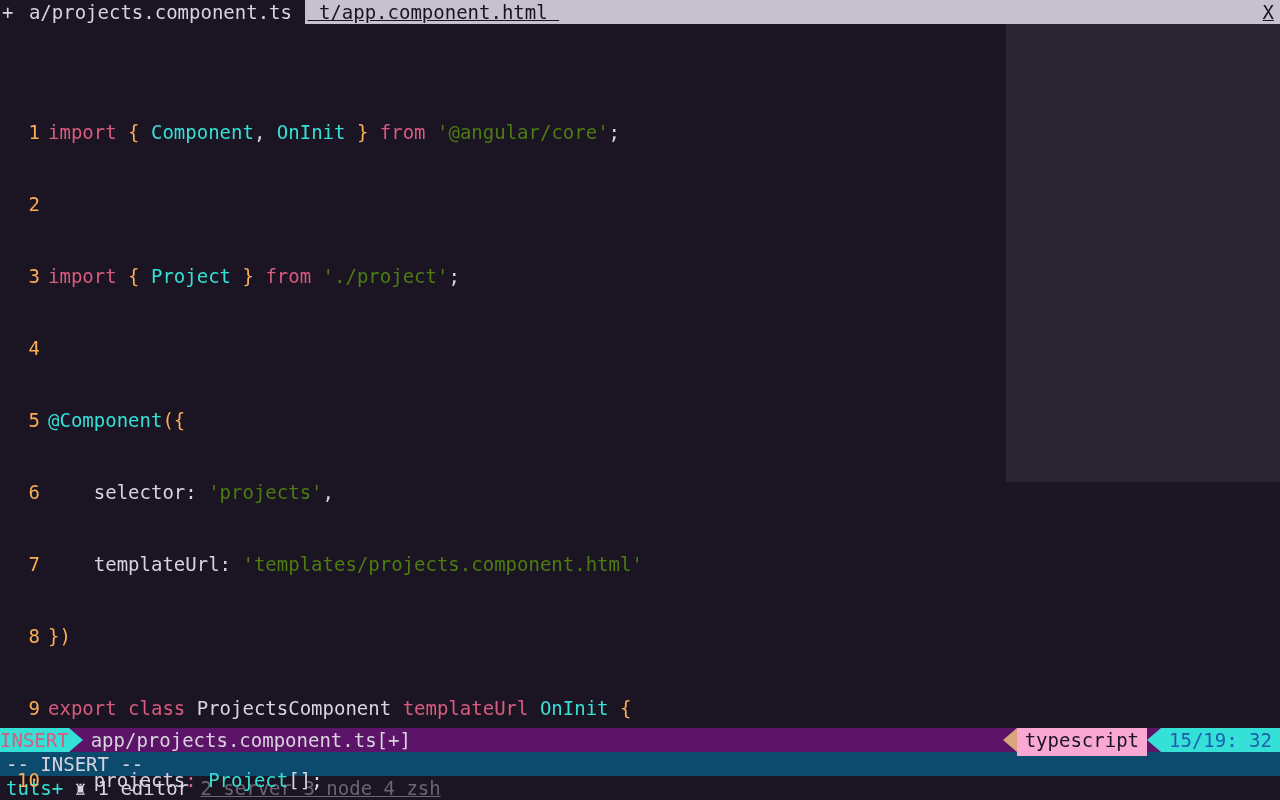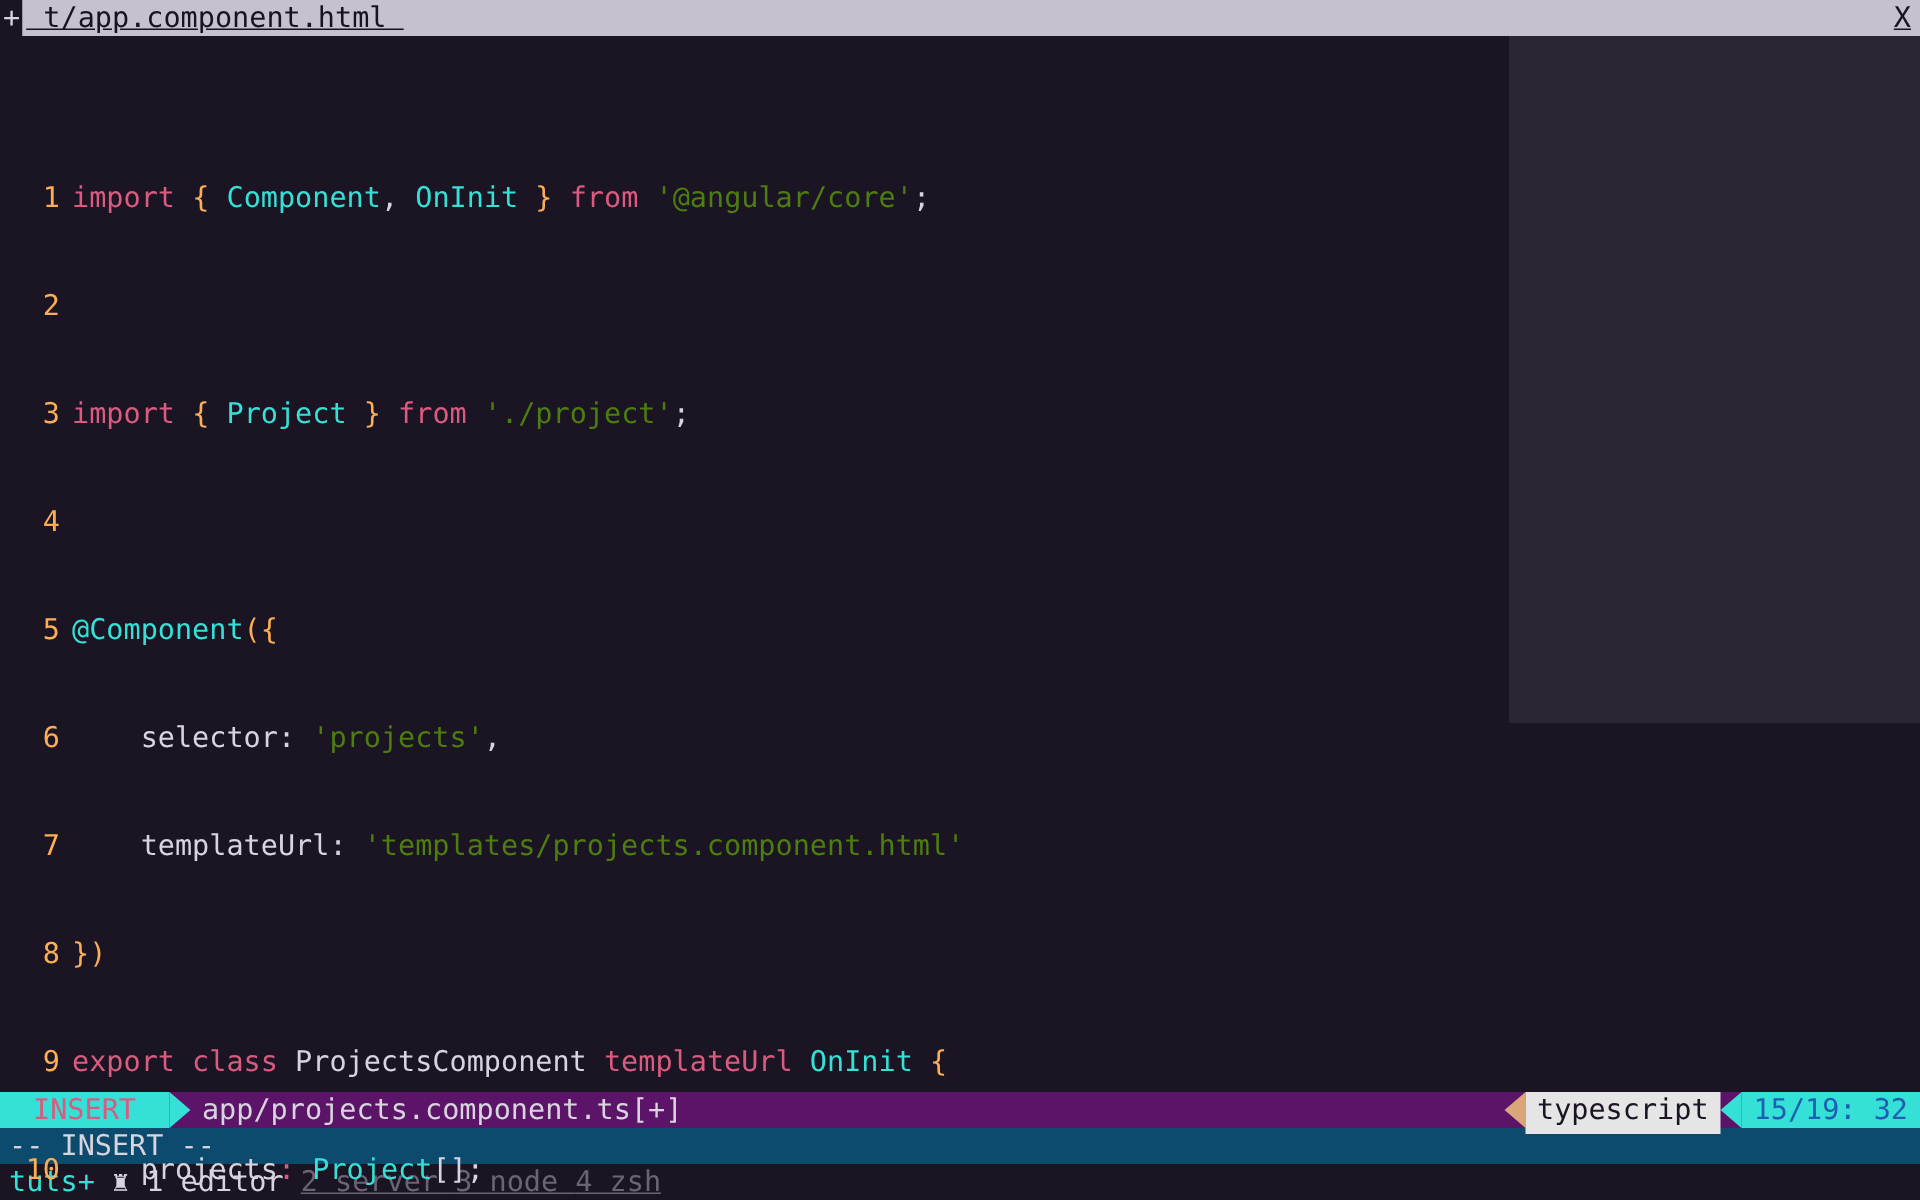--- a/index.html
+++ b/index.html
@@ -70,42 +70,42 @@
   
   .statusbar {
     height:24px;
     display:flex;
     align-items:center;
     font-size:19px;
     background:#5b1468;
   }
   .seg-mode {
     background:#35e0d6; color:#d95b7f;
-    padding:0 22px;
+    padding:0 0;
   }
   .sep-r1 {
     width:0;height:0;
     border-top:12px solid transparent;
     border-bottom:12px solid transparent;
     border-left:14px solid #35e0d6;
   }
   .seg-file {
     background:#5b1468; color:#d8d4de;
     padding:0 8px;
     flex:0 0 auto;
   }
   .seg-spacer { flex:1; background:#5b1468; }
   .sep-l1 {
     width:0;height:0;
     border-top:12px solid transparent;
     border-bottom:12px solid transparent;
     border-right:14px solid #d9a57a;
   }
   .seg-ft {
-    background:#e5e5e5; color:#1a1423;
+    background:#f9a8d4; color:#1a1423;
     padding:4px 8px;
   }
   .sep-l2 {
     width:0;height:0;
     border-top:12px solid transparent;
     border-bottom:12px solid transparent;
     border-right:14px solid #35e0d6;
   }
   .seg-pos {
     background:#35e0d6; color:#1e5fb3;
@@ -131,20 +131,21 @@
   .tmux-session { color:#35e0d6; }
   .tmux-icon { color:#d8d4de; }
   .tmux-active { color:#d8d4de; }
   .tmux-inactive { color:#6a6473;text-decoration:underline; }
 </style>
 </head>
 <body>
 
 <div class="tabbar">
   <span class="tab-active">+</span>
+  <span class="tab-active"> a/projects.component.ts </span>
   <span class="tab-inactive"> t/app.component.html </span>
   <span class="tab-close">X</span>
 </div>
 
 <div class="editor">
   <div class="minimap"></div>
 
   <div class="line"><span class="gutter">1</span><span class="code"><span class="kw">import</span> <span class="punct">{</span><span class="fn"> Component</span><span class="ident">,</span><span class="fn"> OnInit </span><span class="punct">}</span><span class="kw"> from </span><span class="str">'@angular/core'</span><span class="ident">;</span></span></div>
   <div class="line"><span class="gutter">2</span><span class="code"></span></div>
   <div class="line"><span class="gutter">3</span><span class="code"><span class="kw">import</span> <span class="punct">{</span><span class="fn"> Project </span><span class="punct">}</span><span class="kw"> from </span><span class="str">'./project'</span><span class="ident">;</span></span></div>

